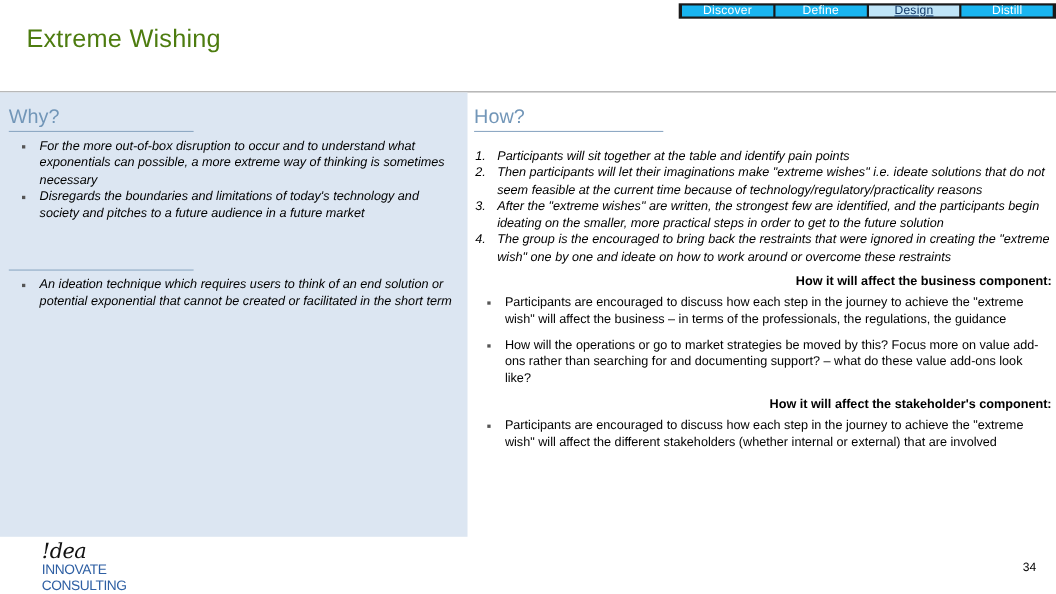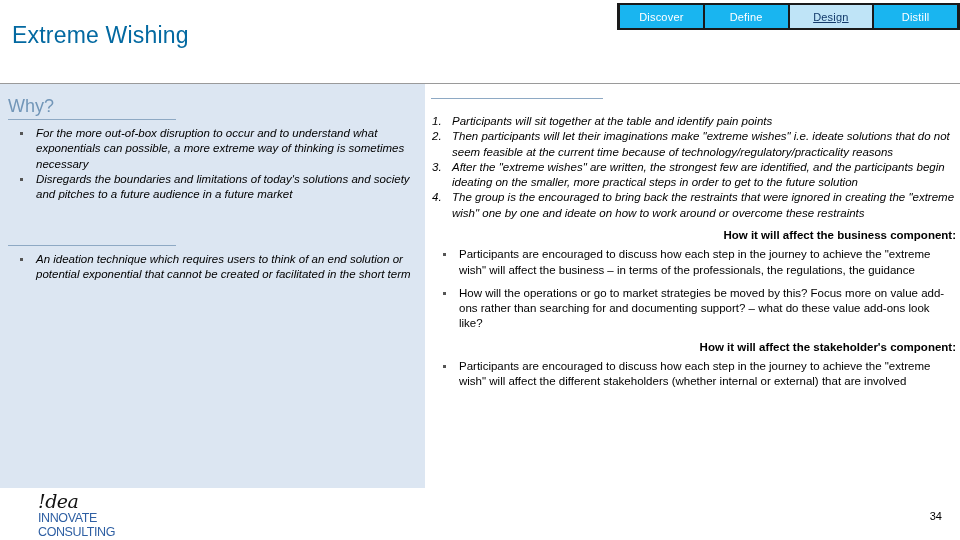--- a/index.html
+++ b/index.html
@@ -14,21 +14,21 @@
     overflow: hidden;
     position: relative;
   }
 
   
   #nav-bar {
     position: absolute;
     top: 3px;
     left: 617px;
     width: 343px;
-    height: 27px;
+    height: 14px;
     background: #1a1a1a;
     display: flex;
     box-sizing: border-box;
     padding: 2px 2px;
   }
   .nav-tab {
     flex: 1 1 0;
     margin: 0 1px;
     background: #19B5F0;
     color: #ffffff;
@@ -44,23 +44,23 @@
     color: #123A6B;
   }
   .nav-tab.active .nav-tab-label {
     text-decoration: underline;
   }
 
   
   #page-title {
     position: absolute;
     top: 22px;
-    left: 12px;
+    left: 24px;
     font-size: 23px;
-    color: #0369a1;
+    color: #4d7c0f;
     font-weight: normal;
     letter-spacing: .2px;
   }
 
   
   #header-divider {
     position: absolute;
     top: 83px;
     left: 0;
     width: 960px;
@@ -251,32 +251,33 @@
 
 <div id="header-divider"></div>
 
 <div id="left-panel"></div>
 
 <div id="why-block">
   <div class="section-heading">Why?</div>
   <div class="heading-rule"></div>
   <ul class="bullets">
     <li>For the more out-of-box disruption to occur and to understand what exponentials can possible, a more extreme way of thinking is sometimes necessary</li>
-    <li>Disregards the boundaries and limitations of today's solutions and society and pitches to a future audience in a future market</li>
+    <li>Disregards the boundaries and limitations of today's technology and society and pitches to a future audience in a future market</li>
   </ul>
 </div>
 
 <div id="what-block">
   <div class="heading-rule"></div>
   <ul class="bullets">
     <li>An ideation technique which requires users to think of an end solution or potential exponential that cannot be created or facilitated in the short term</li>
   </ul>
 </div>
 
 <div id="how-block">
+  <div class="section-heading">How?</div>
   <div class="heading-rule"></div>
 
   <ol class="numbers">
     <li>Participants will sit together at the table and identify pain points</li>
     <li>Then participants will let their imaginations make "extreme wishes" i.e. ideate solutions that do not seem feasible at the current time because of technology/regulatory/practicality reasons</li>
     <li>After the "extreme wishes" are written, the strongest few are identified, and the participants begin ideating on the smaller, more practical steps in order to get to the future solution</li>
     <li>The group is the encouraged to bring back the restraints that were ignored in creating the "extreme wish" one by one and ideate on how to work around or overcome these restraints</li>
   </ol>
 
   <div class="sub-heading">How it will affect the business component:</div>

